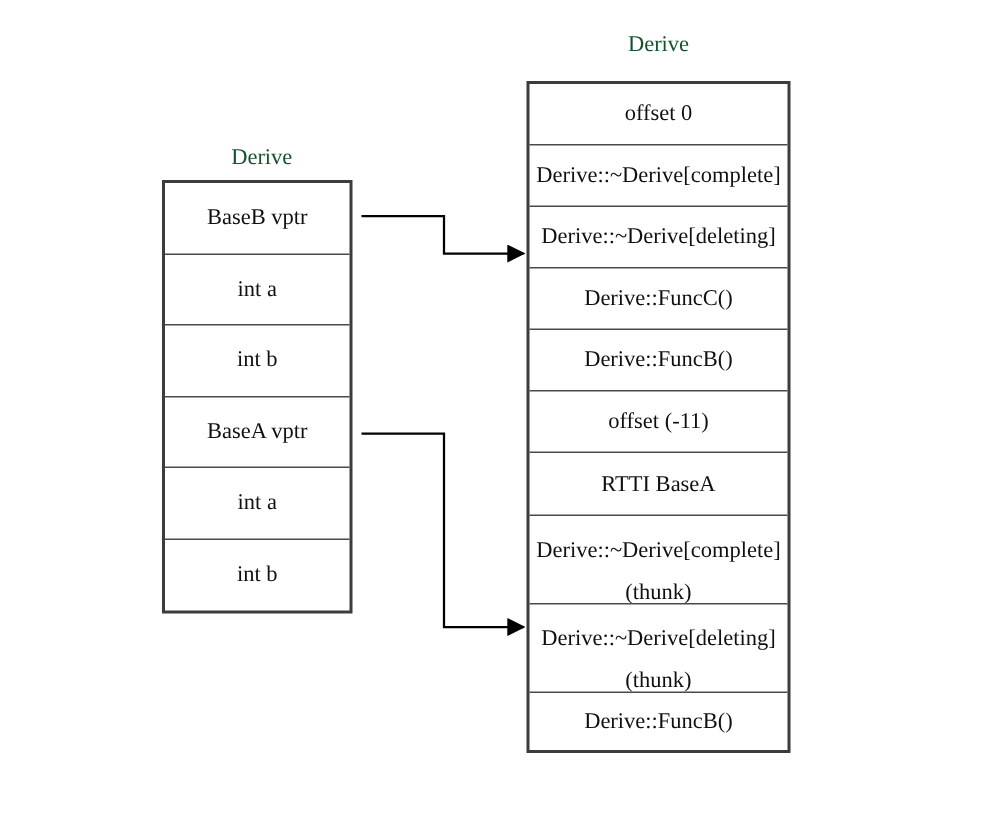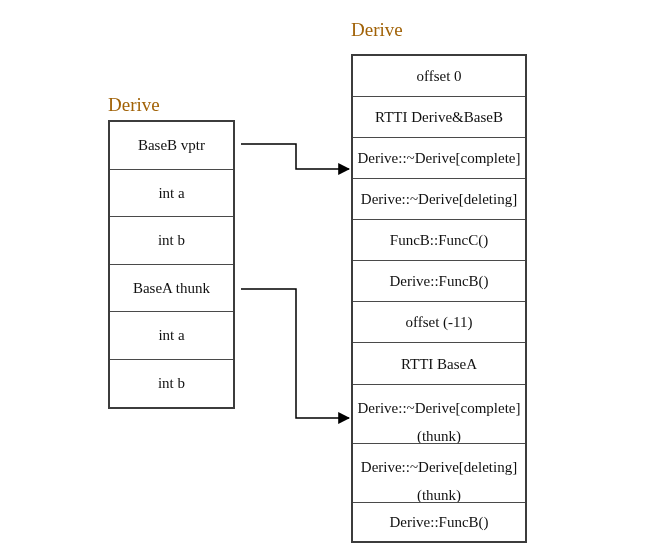--- a/index.html
+++ b/index.html
@@ -7,23 +7,24 @@
     position: relative;
     width: 662px;
     height: 559px;
     background: #ffffff;
     overflow: hidden;
     font-family: "Liberation Serif", "DejaVu Serif", serif;
     color: #101010;
   }
   .tbl-title {
     position: absolute;
-    font-size: 19px;
+    text-align: center;
+    font-size: 15px;
     line-height: 18px;
-    color: #a16207;
+    color: #14532d;
   }
   .tbl {
     position: absolute;
     border: 2px solid #3c3c3c;
     background: #ffffff;
     box-sizing: border-box;
   }
   .row {
     box-sizing: border-box;
     border-bottom: 1.5px solid #4a4a4a;
@@ -60,47 +61,44 @@
     <div class="row">
       <span>BaseB vptr</span>
     </div>
     <div class="row">
       <span>int a</span>
     </div>
     <div class="row">
       <span>int b</span>
     </div>
     <div class="row">
-      <span>BaseA thunk</span>
+      <span>BaseA vptr</span>
     </div>
     <div class="row">
       <span>int a</span>
     </div>
     <div class="row">
       <span>int b</span>
     </div>
   </div>
 
   <div class="tbl-title" style="left:351px; top:21px; width:176px;">Derive</div>
 
   <div class="tbl rtbl" style="left:351px; top:54px; width:176px;">
     <div class="row" style="height:41px;">
       <span>offset 0</span>
     </div>
     <div class="row" style="height:41px;">
-      <span>RTTI Derive&amp;BaseB</span>
-    </div>
-    <div class="row" style="height:41px;">
       <span>Derive::~Derive[complete]</span>
     </div>
     <div class="row" style="height:41px;">
       <span>Derive::~Derive[deleting]</span>
     </div>
     <div class="row" style="height:41px;">
-      <span>FuncB::FuncC()</span>
+      <span>Derive::FuncC()</span>
     </div>
     <div class="row" style="height:41px;">
       <span>Derive::FuncB()</span>
     </div>
     <div class="row" style="height:41px;">
       <span>offset (-11)</span>
     </div>
     <div class="row" style="height:42px;align-items:center;">
       <span>RTTI BaseA</span>
     </div>

